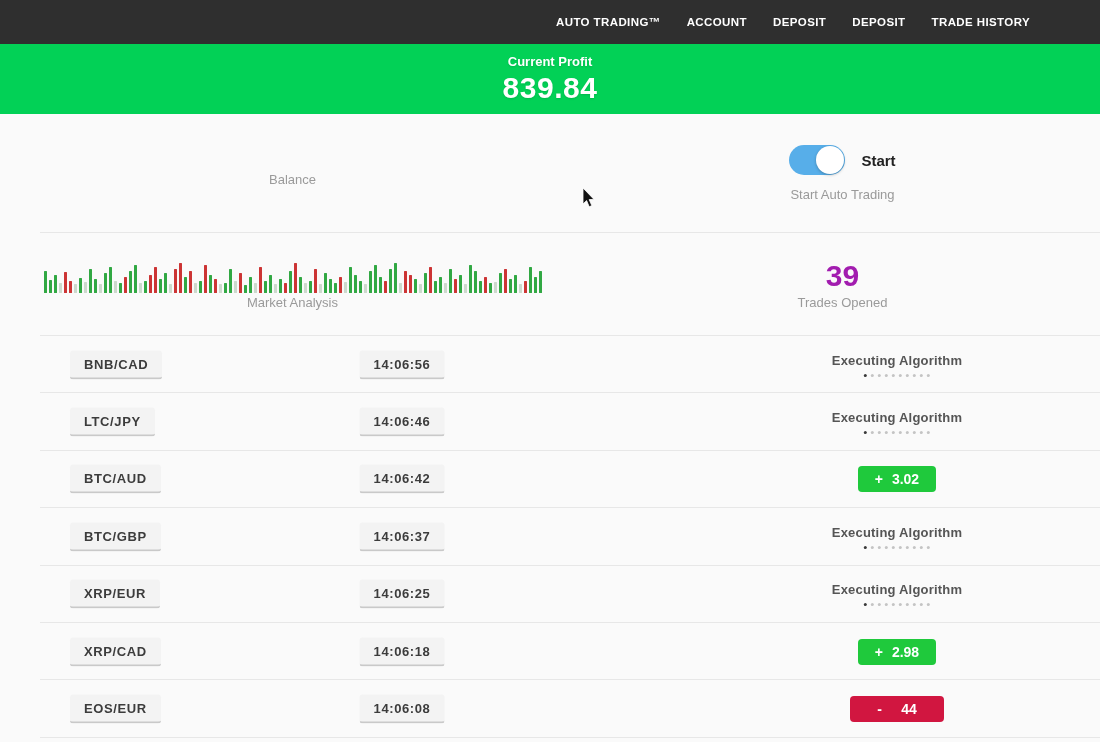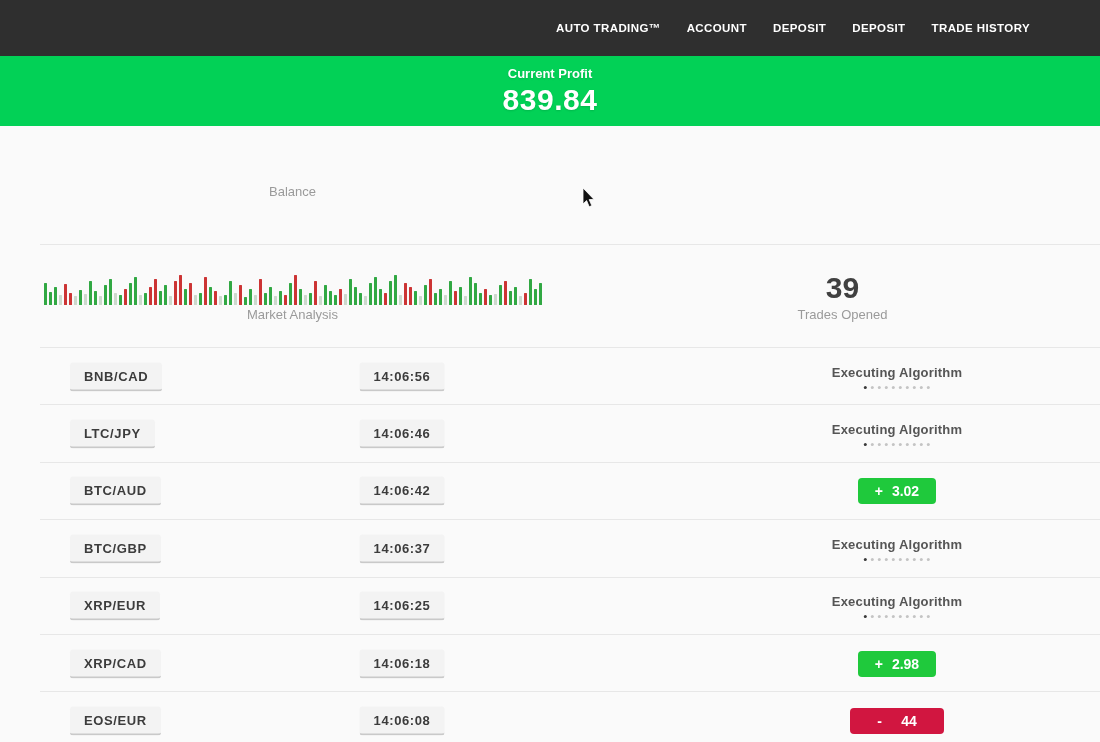--- a/index.html
+++ b/index.html
@@ -4,21 +4,21 @@
 <style>
   * { margin:0; padding:0; box-sizing:border-box; }
   html,body { width:1100px; height:742px; overflow:hidden; }
   body {
     font-family:"Liberation Sans","DejaVu Sans",sans-serif;
     background:#fafafa; position:relative;
   }
 
   
   .navbar {
-    height:56px; background:var(--nav-bg,#2f2f2f);
+    height:44px; background:var(--nav-bg,#2f2f2f);
     display:flex; align-items:center; justify-content:flex-end;
     padding-right:70px;
     padding-left:25px;
   }
   .nav-items { display:flex; gap:26px; }
   .nav-item {
     color:#fff; font-size:11.5px; font-weight:bold; letter-spacing:.4px;
     cursor:pointer; white-space:nowrap;
   }
 
@@ -50,21 +50,21 @@
   .toggle {
     width:56px; height:30px; border-radius:15px;
     background:var(--toggle-blue,#57aee9); position:relative; cursor:pointer;
   }
   .toggle .knob {
     position:absolute; top:1px; right:1px; width:28px; height:28px;
     border-radius:50%; background:#fff; box-shadow:0 1px 3px rgba(0,0,0,.25);
   }
   .toggle-label { font-size:15px; font-weight:bold; color:#222; }
 
-  .big-number { font-size:30px; font-weight:bold; color:#404040; }
+  .big-number { font-size:30px; font-weight:bold; color:#a21caf; }
   .market-sub { margin-top:2px; }
 
   
   .chart { display:flex; align-items:flex-end; gap:2px; height:34px; }
   .chart span { width:3px; display:block; border-radius:.5px; }
   .bar-g { background:#31a843; }
   .bar-r { background:#cc3434; }
   .bar-e { background:#ccd9cc; }
 
   
@@ -117,20 +117,29 @@
 
 <div class="banner">
   <div class="banner-label">Current Profit</div>
   <div class="banner-value">839.84</div>
 </div>
 
 <div class="section stats-section">
   <div class="col-left">
     <div class="sub-label">Balance</div>
   </div>
+  <div class="col-right">
+    <div class="toggle-row">
+      <div class="toggle">
+        <div class="knob"></div>
+      </div>
+      <div class="toggle-label">Start</div>
+    </div>
+    <div class="sub-label">Start Auto Trading</div>
+  </div>
 </div>
 
 <div class="section market-section">
   <div class="col-left">
     <div class="chart" id="chart">
         <span class="bar-g" style="height: 22px;"></span>
         <span class="bar-g" style="height: 13px;"></span>
         <span class="bar-g" style="height: 18px;"></span>
         <span class="bar-e" style="height: 10px;"></span>
         <span class="bar-r" style="height: 21px;"></span>

